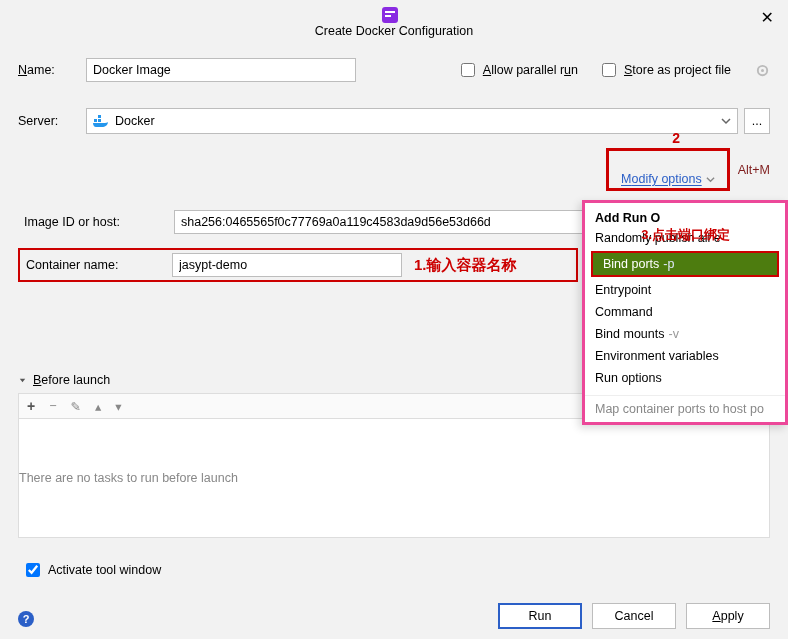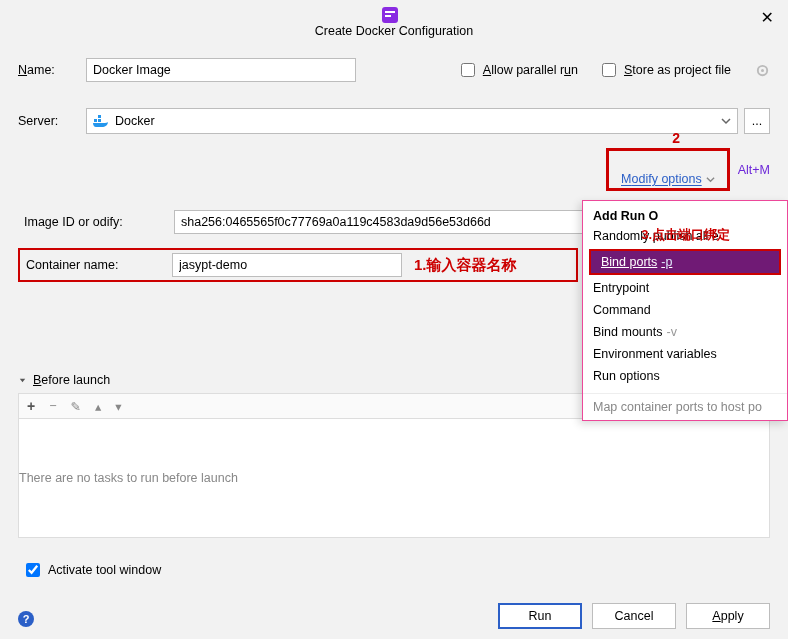--- a/index.html
+++ b/index.html
@@ -18,34 +18,34 @@
   .server-select .docker-icon { margin-right: 6px; display:flex; }
   .chev-btn { display:flex; align-items:center; justify-content:center; }
   .ellipsis-btn { width: 26px; height: 26px; border: 1px solid #bdbdbd; background: #fff; margin-left: 6px; display:flex; align-items:center; justify-content:center; }
   .checkbox-row { display: flex; align-items: center; gap: 20px; margin-left: auto; }
   .cb { display: flex; align-items: center; gap: 5px; }
   .cb input { width: 14px; height: 14px; }
   .gear { margin-left: 4px; display:flex; }
   .modify-wrap { position: absolute; top: 148px; right: 18px; display: flex; align-items: center; }
   .modify-box { border: 3px solid #c00; padding: 21px 12px 2px 12px; display: flex; align-items: center; gap: 4px; }
   .modify-link { color: #2b5fc7; text-decoration: underline #2b5fc7; text-underline-offset: 2px; }
-  .shortcut-hint { color: #6d28d9; margin-left: 8px; }
+  .shortcut-hint { color: #7f1d1d; margin-left: 8px; }
   .anno2 { position: absolute; top: 130px; right: 108px; color: #c00; font-weight: 700; font-size: 14px; }
   .field-label { width: 150px; }
   .image-row { display:flex; align-items:center; position:absolute; top:210px; left:24px; right:24px; }
   .image-input { flex:1; }
   .container-row { display:flex; align-items:center; position:absolute; top:248px; left:18px; width: 560px; border: 2px solid #c00; padding: 3px 6px; }
   .container-input { width: 230px; border: 1px solid #bbb; margin-right:12px; }
   .anno1 { color:#c00; font-weight:700; font-size:15px; }
   .anno3 { position:absolute; top:226px; right:58px; color:#c00; font-weight:700; font-size:13px; z-index:3; }
-  .popup { position:absolute; top:200px; right:0; width:206px; background:#fff; border:1px solid #ec4899; box-shadow:-3px 3px 8px rgba(0,0,0,.15); padding-top:6px; z-index:2; }
+  .popup { position:absolute; top:200px; right:0; width:206px; background:#fff; border:3px solid #ec4899; box-shadow:-3px 3px 8px rgba(0,0,0,.15); padding-top:6px; z-index:2; }
   .popup-header { font-weight:700; padding:2px 10px 2px 10px; }
   .popup-item { padding:4px 10px; white-space:nowrap; overflow:hidden; }
   .popup-item .suffix { color:#999; margin-left:4px; }
-  .popup-item.selected { background:#701a75; color:#fff;text-decoration:underline; }
+  .popup-item.selected { background:#4d7c0f; color:#fff; }
   .popup-item.selected .suffix { color:#dfe8fb; }
   .popup-border { border: 2px solid #c00; margin: 2px 6px; padding:0; }
   .popup-footer { color:#888; padding:6px 10px; border-top:1px solid #eee; margin-top:6px; white-space:nowrap; overflow:hidden; }
   .before-launch { position:absolute; top:373px; left:18px; right:18px; }
   .bl-header { display:flex; align-items:center; gap:6px; margin-bottom:6px; }
   .bl-toolbar { display:flex; align-items:center; gap:14px; padding:4px 8px; border:1px solid #ddd; border-bottom:none; background:#fafafa; }
   .bl-toolbar span { color:#888; }
   .bl-body { border:1px solid #ddd; height:120px; display:flex; align-items:center; justify-content:flex-start; color:#888; background:#fff; }
   .bottom-checks { position:absolute; left:22px; top:560px; display:flex; align-items:center; gap:16px; }
   .help-icon { position:absolute; left:18px; bottom:12px; width:16px; height:16px; border-radius:50%; background:#2b5fc7; color:#fff; display:flex; align-items:center; justify-content:center; font-size:11px; font-weight:700; }
@@ -120,21 +120,21 @@
     <span>
       <svg width="9" height="9" viewBox="0 0 10 10">
           <path d="M1 3 L5 7 L9 3" fill="none" stroke="#888" stroke-width="1.5"></path>
         </svg>
     </span>
   </div>
   <span class="shortcut-hint">Alt+M</span>
 </div>
 
 <div class="image-row">
-  <span class="field-label">Image ID or odify:</span>
+  <span class="field-label">Image ID or host:</span>
   <input type="text" class="image-input" value="sha256:0465565f0c77769a0a119c4583da9d56e53d66d" style="">
 </div>
 
 <div class="anno3">3.点击端口绑定</div>
 
 <div class="container-row">
   <span class="field-label" style="width:146px">Container name:</span>
   <input type="text" class="container-input" value="jasypt-demo" style="">
   <span class="anno1">1.输入容器名称</span>
 </div>

